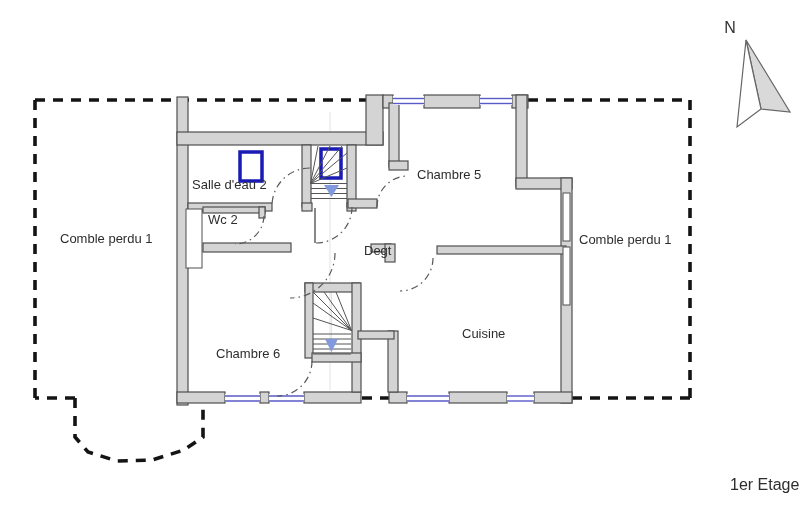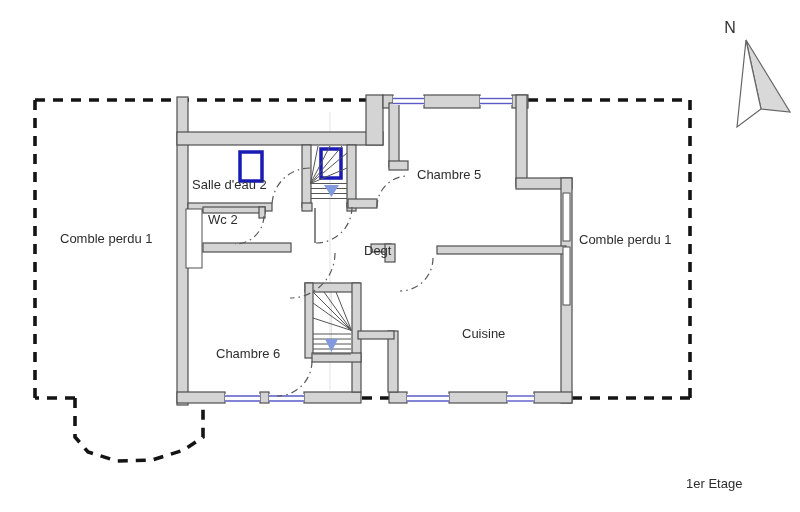--- a/index.html
+++ b/index.html
@@ -16,21 +16,21 @@
   .guide{stroke:#dcdcdc;stroke-width:0.8;fill:none;}
   .tri{fill:var(--arrow-blue,#8299de);stroke:none;}
   .boundary{stroke:var(--boundary-black,#141414);stroke-width:3.6;fill:none;
             stroke-dasharray:10 8;stroke-linecap:butt;}
   .arc{stroke:var(--door-arc-gray,#5a5a5a);stroke-width:1.2;fill:none;stroke-dasharray:7 4 1.5 4;}
   .compass-gray{fill:var(--compass-fill,#d9d9d9);stroke:#666;stroke-width:1.2;}
   .compass-white{fill:#ffffff;stroke:#666;stroke-width:1.2;}
   .compass-n{font-size:16px;fill:#333;}
   .lbl{position:absolute;font-size:13px;color:var(--text-color,#2d2d2d);white-space:nowrap;}
   .lbl-small{font-size:13px;}
-  .lbl-title{font-size:13px;}
+  .lbl-title{font-size:16px;margin-left:44px;}
 </style>
 </head>
 <body>
 
 <div id="stage">
 
   <svg id="plan-svg" width="800" height="512" viewBox="0 0 800 512">
 
     <g>
       <line class="guide" x1="330" y1="112" x2="330" y2="390"></line>

